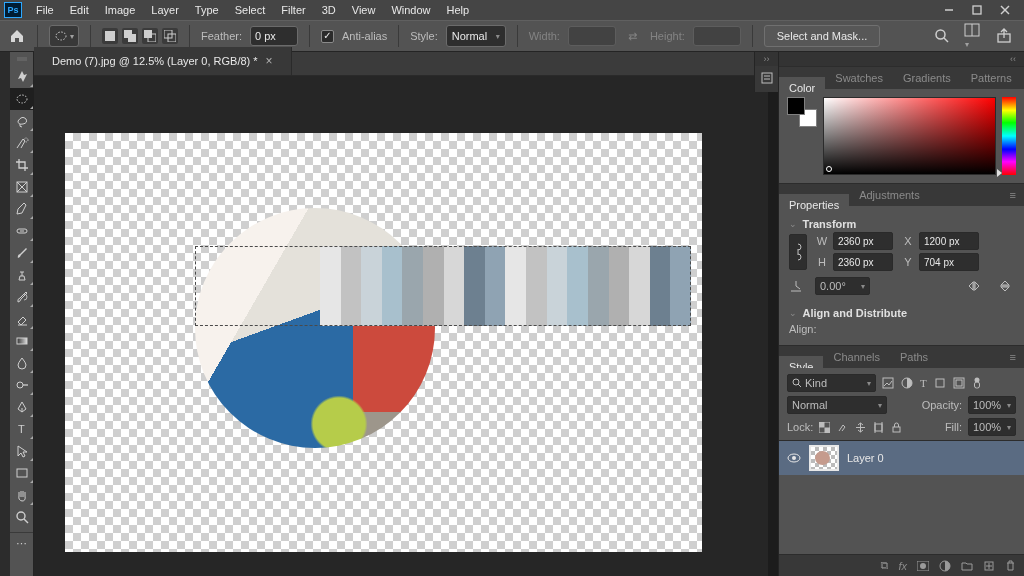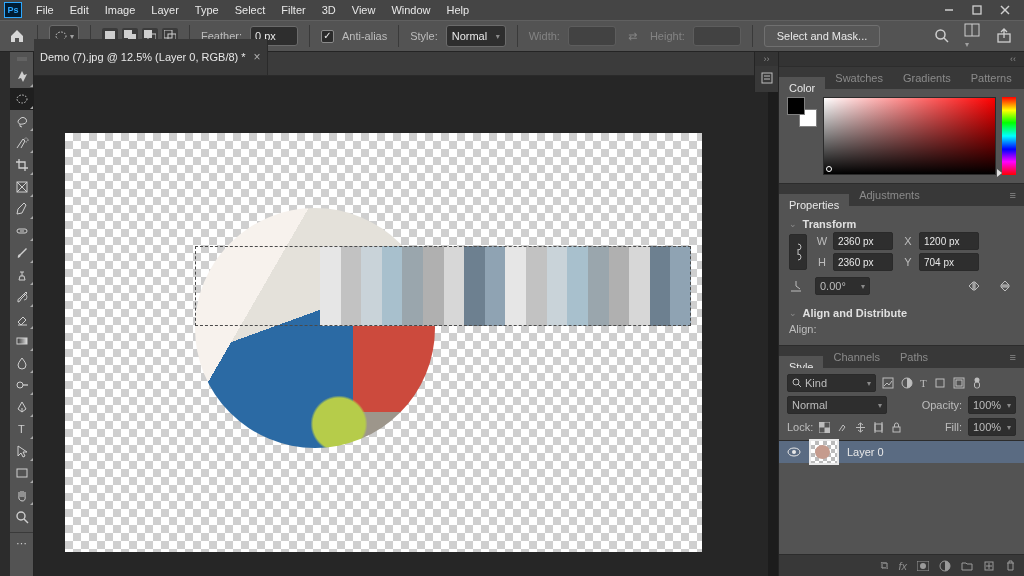--- a/index.html
+++ b/index.html
@@ -54,21 +54,21 @@
   .select{height:22px;min-width:60px;background:var(--bg-input);border:1px solid #6b6b6b;border-radius:3px;display:flex;align-items:center;justify-content:space-between;padding:0 5px;color:var(--text-main);}
   .select .arrow{font-size:8px;color:var(--text-faint);}
   .btn{height:22px;padding:0 12px;background:#575757;border:1px solid #707070;border-radius:3px;display:flex;align-items:center;color:var(--text-main);}
   .optionsbar .right{margin-left:auto;display:flex;align-items:center;gap:14px;padding-right:4px;}
 
   
   .tabstrip{
     position:absolute;left:34px;right:256px;top:52px;height:24px;background:#3b3b3b;
     border-bottom:1px solid #2a2a2a;display:flex;align-items:flex-end;
   }
-  .doc-tab{height:36px;display:flex;align-items:center;gap:8px;padding:0 6px;background:var(--bg-panel-dark);color:var(--text-main);border-right:1px solid #2a2a2a;}
+  .doc-tab{height:28px;display:flex;align-items:center;gap:8px;padding:0 18px;background:var(--bg-panel-dark);color:var(--text-main);border-right:1px solid #2a2a2a;}
   .doc-tab .close{font-size:12px;color:#b0b0b0;}
 
   
   .leftstrip{
     position:absolute;left:0;top:52px;bottom:0;width:10px;background:#2c2c2c;
   }
 
   
   .toolbox{
     position:absolute;left:10px;top:52px;bottom:0;width:24px;background:var(--bg-tab);
@@ -159,21 +159,21 @@
   .mini-select{height:18px;width:55px;background:var(--bg-input);border:1px solid #2a2a2a;border-radius:2px;display:flex;align-items:center;justify-content:space-between;padding:0 4px;font-size:10px;}
   .iconbtn{width:18px;height:18px;display:flex;align-items:center;justify-content:center;color:var(--text-dim);}
 
   
   .layers-body{padding:0;}
   .layers-controls{padding:6px 8px 4px 8px;display:flex;flex-direction:column;gap:4px;}
   .layers-controls .row{display:flex;align-items:center;gap:6px;}
   .minisel{height:18px;background:var(--bg-input);border:1px solid #2a2a2a;border-radius:2px;display:flex;align-items:center;justify-content:space-between;padding:0 4px;font-size:10px;min-width:48px;}
   .layer-icons{display:flex;gap:7px;color:var(--text-dim);align-items:center;}
   .layer-stack{border-top:1px solid var(--divider);}
-  .layer{height:22px;display:flex;align-items:center;gap:8px;background:var(--bg-tab);padding:0 8px;}
+  .layer{height:34px;display:flex;align-items:center;gap:8px;background:var(--bg-tab);padding:0 8px;}
   .layer.selected{background:#5a6b82;}
   .layer .eye{width:14px;color:var(--text-dim);}
   .layer .thumb{width:30px;height:26px;background-image:linear-gradient(45deg,#bbb 25%,transparent 25%),linear-gradient(-45deg,#bbb 25%,transparent 25%),linear-gradient(45deg,transparent 75%,#bbb 75%),linear-gradient(-45deg,transparent 75%,#bbb 75%);background-size:8px 8px;background-position:0 0,0 4px,4px -4px,-4px 0;background-color:#fff;border:2px solid #e8e8e8;position:relative;}
   .layer .thumb::after{content:"";position:absolute;inset:4px 7px 4px 4px;border-radius:50%;background:#c59b8d;}
   .layer .name{color:var(--text-main);}
 
   .layer-footer{height:22px;border-top:1px solid var(--divider);background:var(--bg-panel-dark);display:flex;align-items:center;justify-content:flex-end;gap:10px;padding:0 8px;color:var(--text-faint);}
 
   
   .collapsed-strip{

